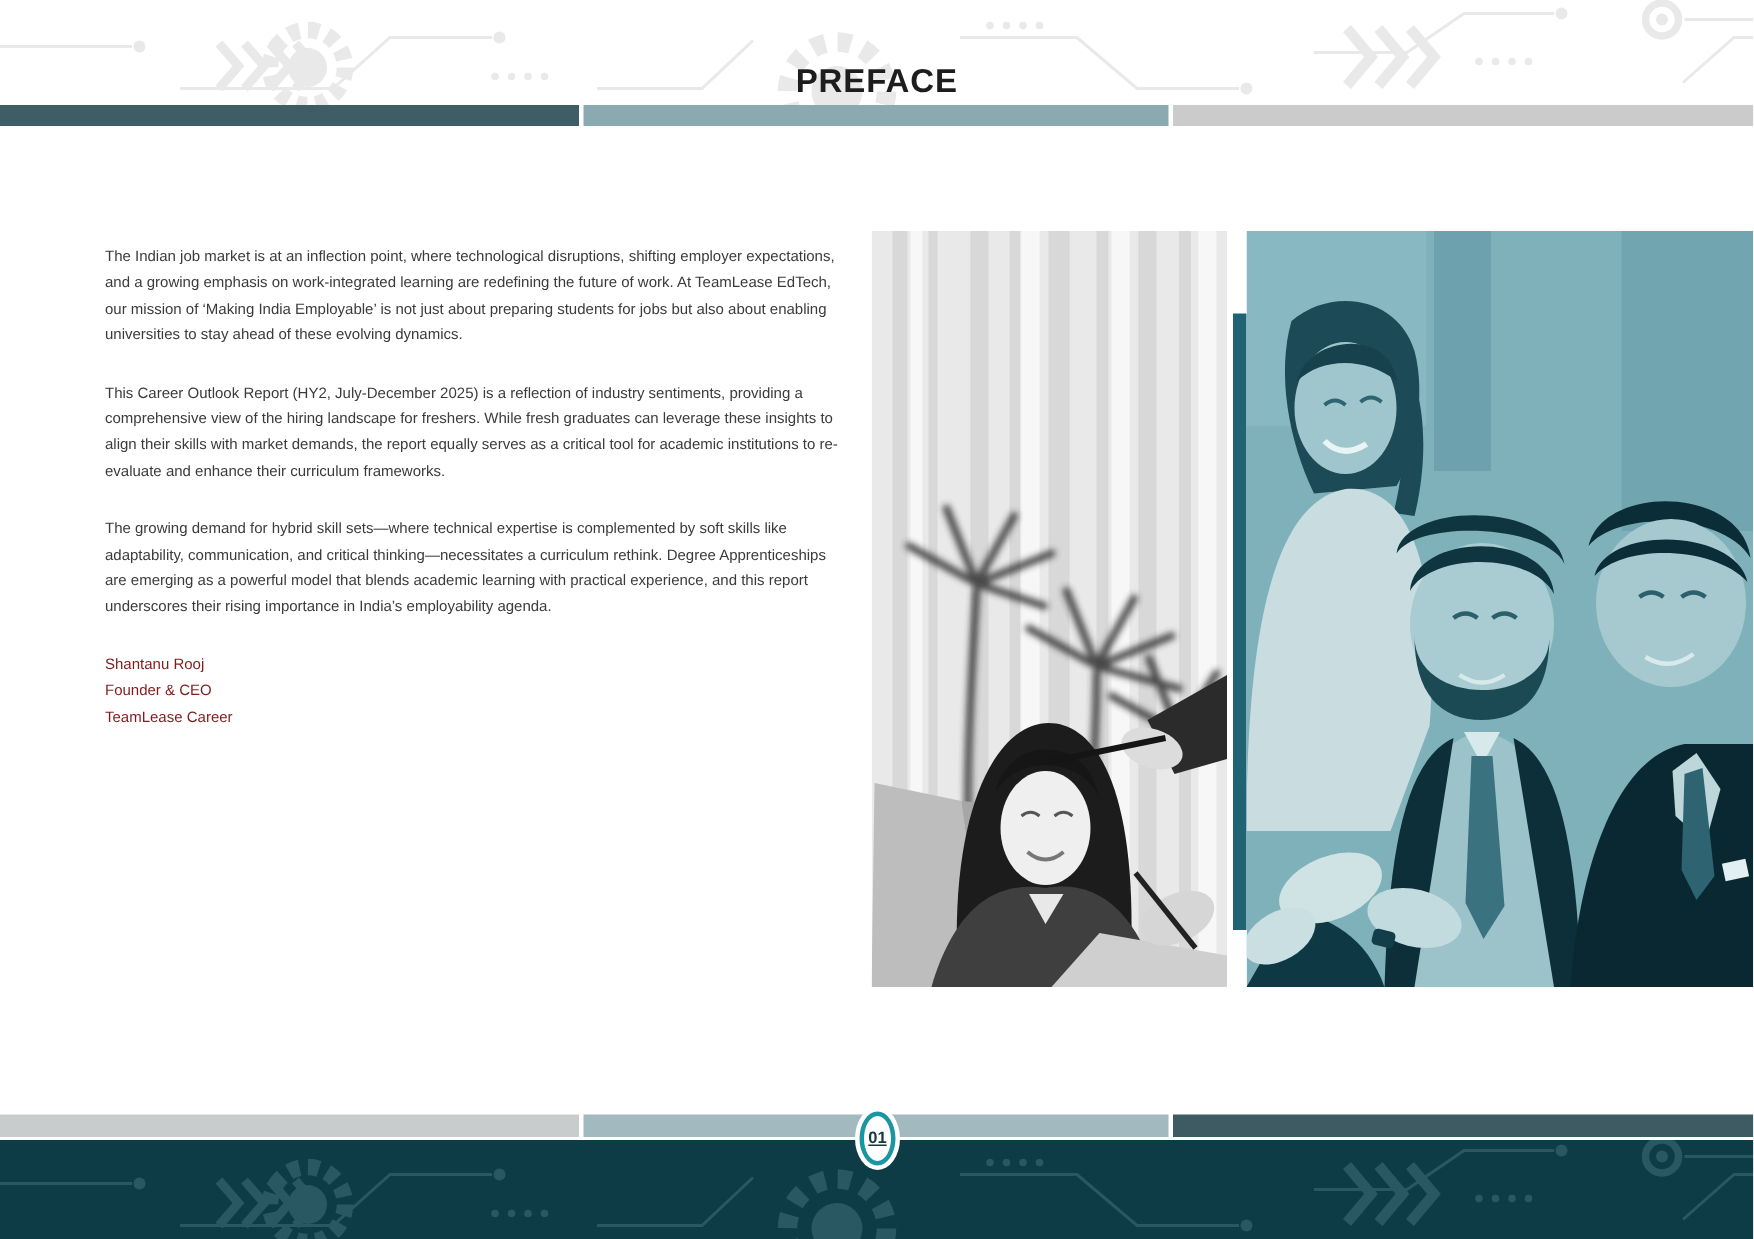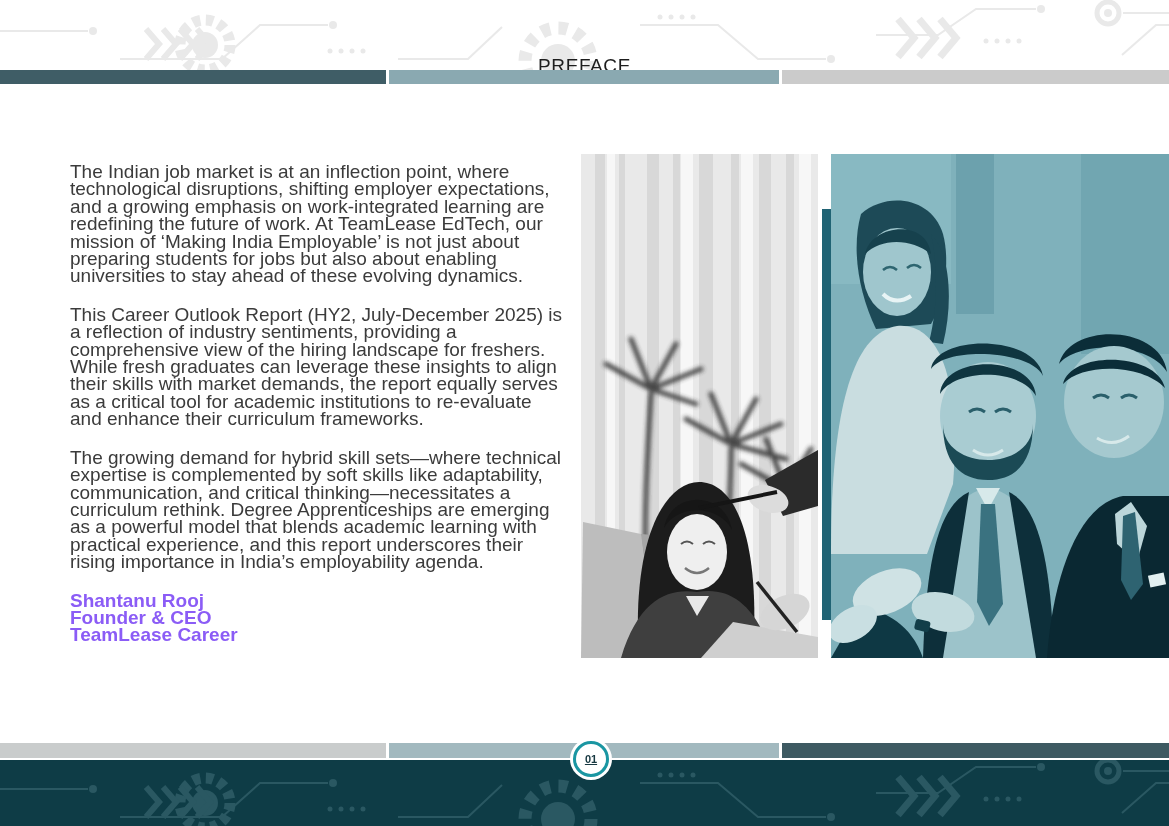--- a/index.html
+++ b/index.html
@@ -5,63 +5,63 @@
   html,body{margin:0;padding:0;background:#ffffff;}
   .page{
     position:relative;width:1169px;height:826px;overflow:hidden;
     font-family:"Liberation Sans",sans-serif;background:#ffffff;
   }
   
   .header{position:absolute;left:0;top:0;width:1169px;height:70px;overflow:hidden;}
   .circuit{position:absolute;left:0;top:0;width:100%;height:100%;display:block;}
   .circuit-light{color:#e9e9e9;}
   .page-title{
-    position:absolute;left:0;top:55px;width:100%;margin:0;text-align:center;
-    font-size:19px;font-weight:400;letter-spacing:.6px;color:#1d1d1d;
+    position:absolute;left:0;top:41px;width:100%;margin:0;text-align:center;
+    font-size:22px;font-weight:700;letter-spacing:.6px;color:#1d1d1d;
   }
   
   .bar{position:absolute;left:0;width:1169px;display:flex;gap:3px;}
   .bar-top{top:70px;height:14px;}
   .bar-bottom{top:743px;height:15px;}
   .seg{height:100%;}
   .seg-1{flex:0 0 386px;}
   .seg-2{flex:0 0 390px;}
   .seg-3{flex:1 1 auto;}
   .bar-top .seg-1{background:#3f5d66;}
   .bar-top .seg-2{background:#8aa9b1;}
   .bar-top .seg-3{background:#cbcbcb;}
   .bar-bottom .seg-1{background:#c9cccc;}
   .bar-bottom .seg-2{background:#a2b9bf;}
   .bar-bottom .seg-3{background:#3e5a62;}
   
   .text-col{
     position:absolute;left:70px;top:163px;width:497px;
-    font-size:19px;line-height:17.4px;color:#3b3b3b;
+    font-size:10px;line-height:17.4px;color:#3b3b3b;
   }
   .text-col p{margin:0 0 21px 0;}
-  .signature{font-weight:700;color:#8b5cf6;margin-top:20px;}
+  .signature{font-weight:400;color:#7f1d1d;margin-top:20px;}
   .signature div{line-height:17.4px;}
   
   .photo{position:absolute;top:154px;height:504px;overflow:hidden;}
   .photo svg{display:block;width:100%;height:100%;}
   .photo-left{left:581px;width:237px;}
   .photo-right{left:831px;width:338px;}
   .photo-strip{position:absolute;left:822px;top:209px;width:9px;height:411px;background:#206374;}
   
   .footer-band{
     position:absolute;left:0;top:760px;width:1169px;height:66px;
     background:#0e3c46;overflow:hidden;
   }
   .circuit-dark{color:#2a5862;}
   .footer-text{
     position:absolute;left:0;top:30px;width:100%;text-align:center;
     color:#ffffff;font-size:10.5px;letter-spacing:.2px;
   }
   .page-badge{
-    position:absolute;left:573px;top:741px;width:36px;height:36px;box-sizing:border-box;
+    position:absolute;left:573px;top:741px;width:24px;height:36px;box-sizing:border-box;
     border-radius:50%;background:#ffffff;border:3.5px solid #1a96a2;
     box-shadow:0 0 0 3px #ffffff;display:flex;align-items:center;justify-content:center;
     font-size:11px;font-weight:700;color:#173841;z-index:5;text-decoration:underline;
   }
 </style>
 </head>
 <body>
 
 <svg width="0" height="0" style="position:absolute" aria-hidden="true">
   <symbol id="circuit" viewBox="0 0 1169 84">

